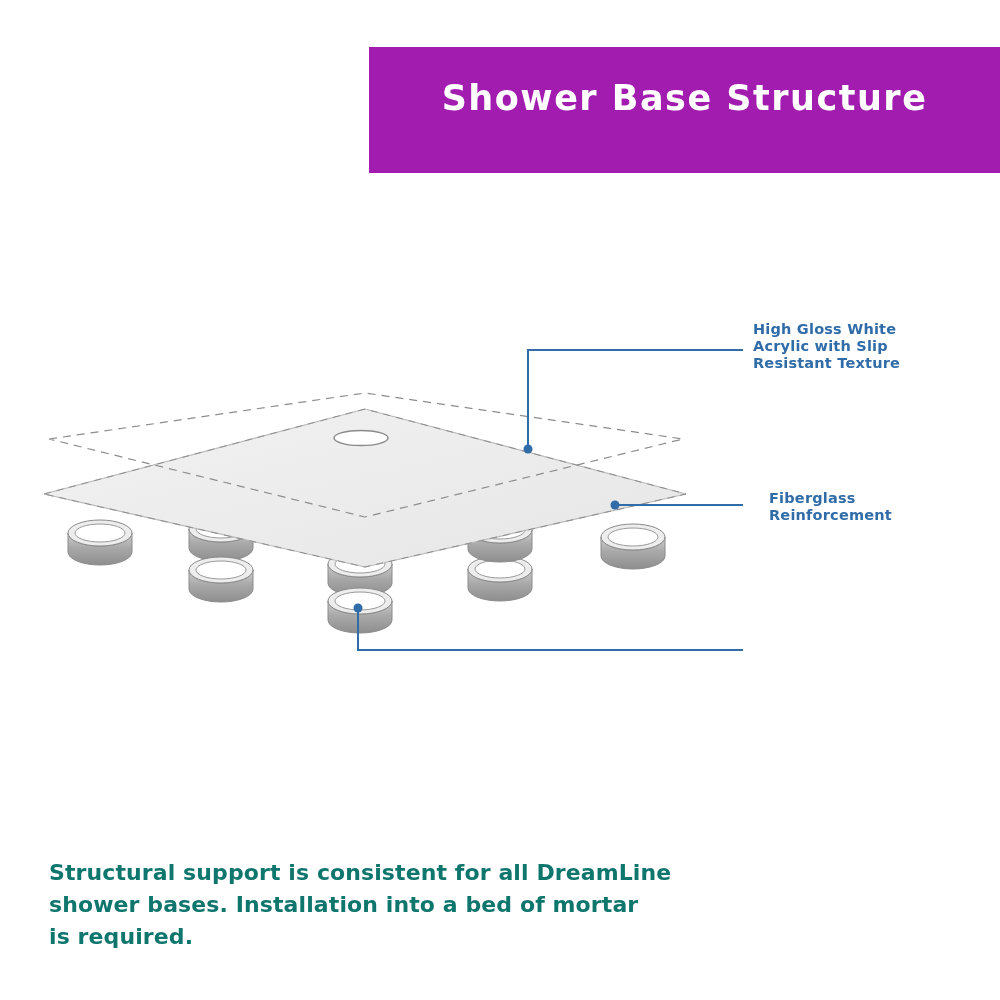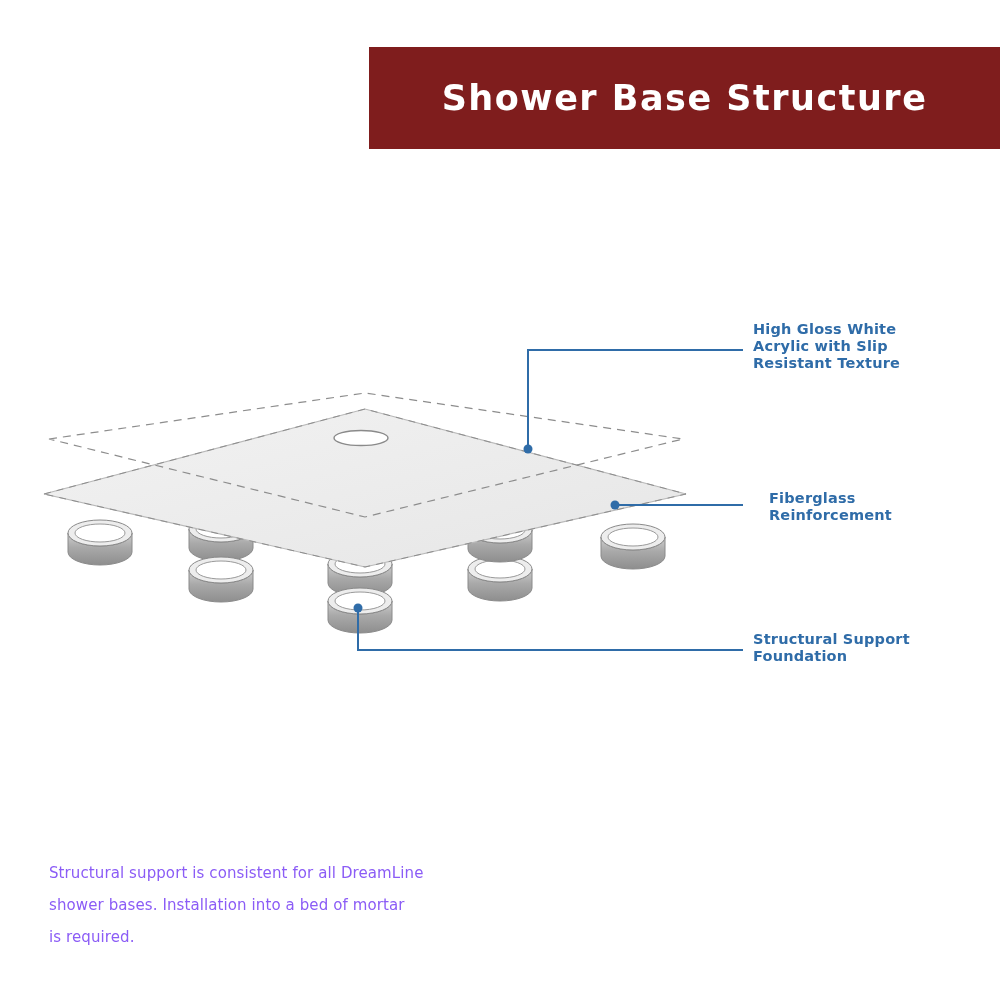--- a/index.html
+++ b/index.html
@@ -19,22 +19,22 @@
     left: 0; top: 0;
     width: 1000px;
     height: 1000px;
   }
   
   .header-band {
     position: absolute;
     left: 369px;
     top: 47px;
     width: 631px;
-    height: 102px;
-    background: #7f1d1d;
+    height: 126px;
+    background: #a21caf;
   }
   .header-title {
     position: absolute;
     left: 0;
     top: 0;
     width: 100%;
     height: 102px;
     line-height: 102px;
     text-align: center;
     color: #ffffff;
@@ -58,23 +58,23 @@
   #callout-0 { left: 753px; top: 321px; width: 240px; }
   #callout-1 { left: 753px; top: 490px; width: 240px; margin-left: 16px; }
   #callout-2 { left: 753px; top: 631px; width: 240px; }
 
   
   .footer-note {
     position: absolute;
     left: 49px;
     top: 857px;
     width: 680px;
-    color: #8b5cf6;
-    font-size: 15px;
-    font-weight: normal;
+    color: #0f766e;
+    font-size: 22px;
+    font-weight: bold;
     line-height: 32px;
     letter-spacing: 0.1px;
     font-family: "DejaVu Sans", sans-serif;
     white-space: pre-line;
   }
   svg.art {
     position: absolute;
     left: 0;
     top: 0;
     width: 1000px;
@@ -175,20 +175,18 @@
       <path d="M743,650 L358,650 L358,610"></path>
       <circle cx="358" cy="608" r="4.5" fill="#2f6ca8" stroke="none"></circle>
     </g>
   </svg>
 
   <div class="callout" id="callout-0">High Gloss White
 Acrylic with Slip
 Resistant Texture</div>
   <div class="callout" id="callout-1">Fiberglass
 Reinforcement</div>
-  <div class="callout" id="callout-2">Structural Support
-Foundation</div>
 
   <div class="footer-note">Structural support is consistent for all DreamLine
 shower bases. Installation into a bed of mortar
 is required.</div>
 
 </div>
 
 </body></html>

